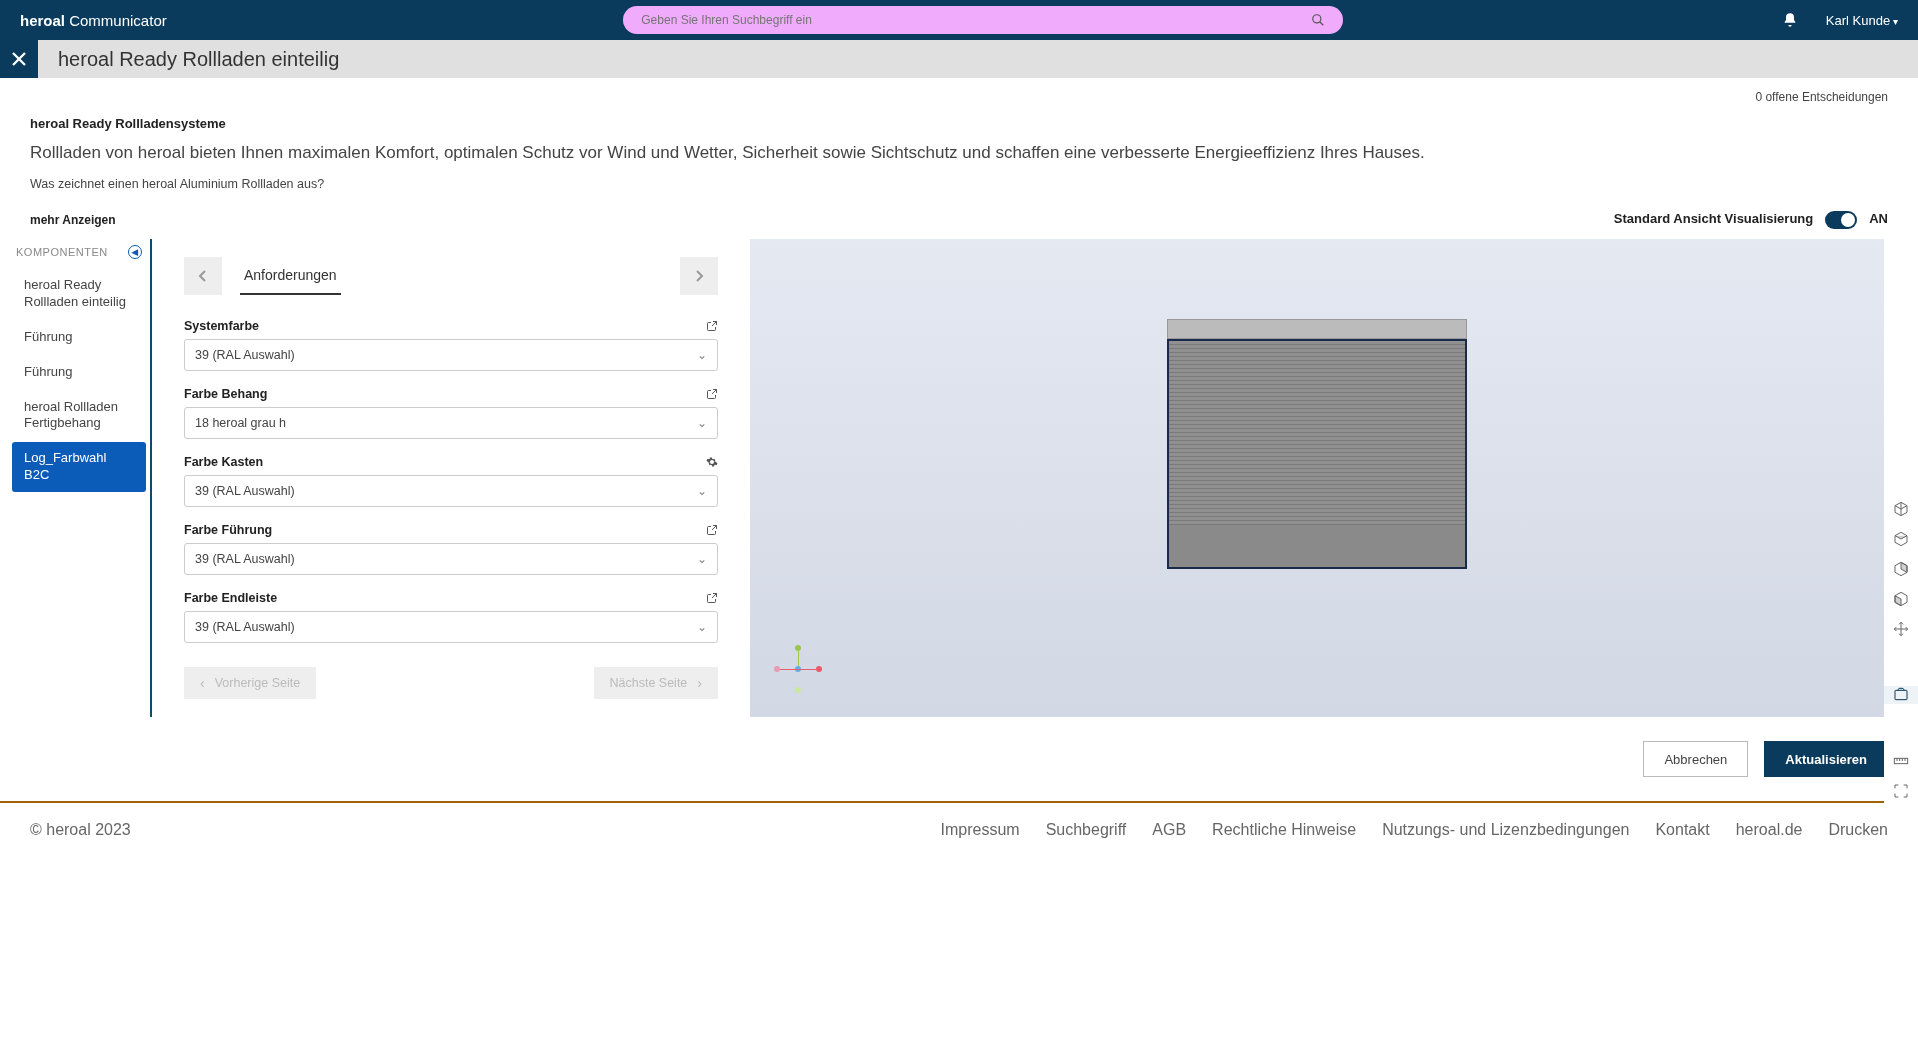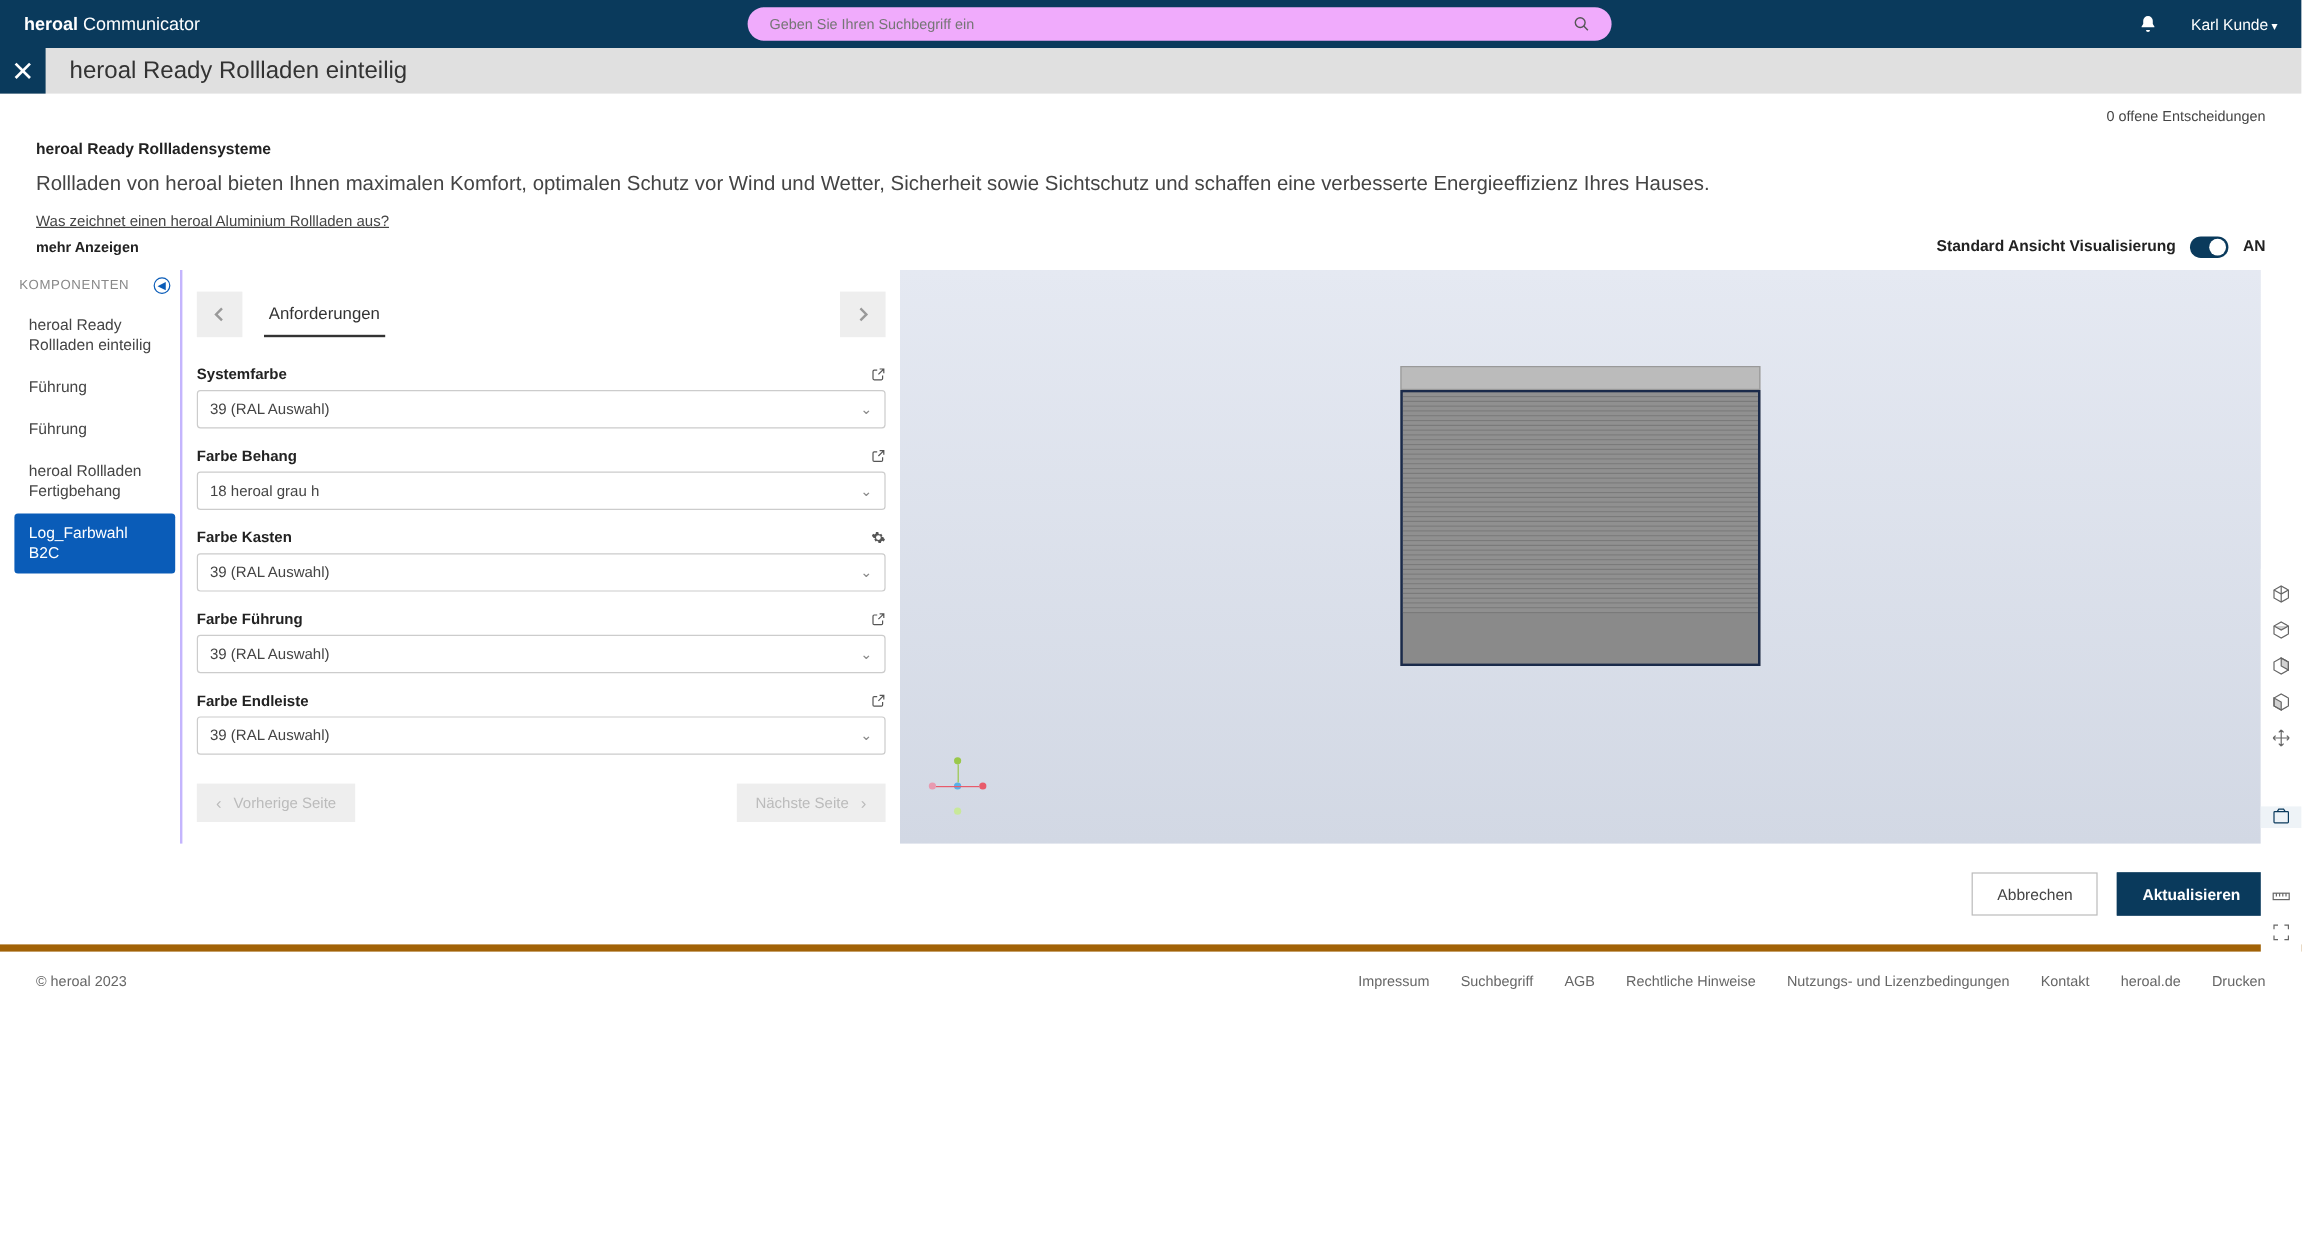--- a/index.html
+++ b/index.html
@@ -18,36 +18,36 @@
 
 .titlebar { height: 38px; background: #e0e0e0; display: flex; align-items: center; }
 .close-box { width: 38px; height: 38px; background: #0a3a5c; display: flex; align-items: center; justify-content: center; color: #fff; font-size: 20px; cursor: pointer; }
 .page-title { font-size: 20px; font-weight: 400; padding-left: 20px; color: #333; }
 
 .meta-row { padding: 12px 30px; text-align: right; font-size: 12px; color: #444; }
 
 .desc-block { padding: 0 30px 10px 30px; }
 .desc-block h3 { font-size: 13px; font-weight: 700; margin-bottom: 12px; color: #222; }
 .desc-block p { font-size: 17px; color: #444; margin-bottom: 14px; }
-.desc-block .q { font-size: 12.5px; color: #444; margin-bottom: 6px; text-decoration: underline; }
+.desc-block .q { font-size: 12.5px; color: #444; margin-bottom: 20px; }
 .show-more { font-size: 12px; font-weight: 700; color: #222; cursor: pointer; display: inline-block; }
 
 .vis-row { display: flex; align-items: flex-start; justify-content: flex-end; padding: 0 30px 10px 30px; gap: 12px; font-size: 13px; font-weight: 600; color: #222; }
 .toggle { width: 32px; height: 18px; background: #0a3a5c; border-radius: 9px; position: relative; cursor: pointer; }
 .toggle::after { content: ""; position: absolute; right: 2px; top: 2px; width: 14px; height: 14px; background: #fff; border-radius: 50%; }
 
 .workspace { display: flex; padding: 0 0 0 8px; min-height: 450px; }
 
 .sidebar { width: 142px; padding-top: 6px; }
 .side-head { display: flex; justify-content: space-between; align-items: center; font-size: 11px; letter-spacing: 0.5px; color: #888; padding: 0 8px 8px 8px; }
 .side-head .collapse { width: 14px; height: 14px; border-radius: 50%; border: 1px solid #0a5cb8; color: #0a5cb8; font-size: 9px; display: flex; align-items: center; justify-content: center; cursor: pointer; }
 .side-item { padding: 8px 12px; font-size: 13px; color: #444; cursor: pointer; border-radius: 3px; margin: 2px 4px; line-height: 1.3; }
 .side-item.active { background: #0a5cb8; color: #fff; }
 
-.config-panel { flex: 0 0 600px; border-left: 2px solid #c4b5fd; padding: 18px 12px; position: relative; }
+.config-panel { flex: 0 0 600px; border-left: 2px solid #0c4a6e; padding: 18px 32px; position: relative; }
 .tab-nav { display: flex; align-items: center; gap: 18px; margin-bottom: 24px; }
 .nav-chev { width: 38px; height: 38px; background: #eee; display: flex; align-items: center; justify-content: center; color: #888; cursor: pointer; }
 .tab-label { font-size: 14px; padding: 10px 4px; border-bottom: 2px solid #333; color: #333; }
 
 .field { margin-bottom: 16px; }
 .field-head { display: flex; justify-content: space-between; align-items: center; margin-bottom: 6px; }
 .field-label { font-size: 12.5px; font-weight: 700; color: #222; }
 .field-action { color: #555; cursor: pointer; font-size: 12px; }
 .select { width: 100%; height: 32px; border: 1px solid #ccc; border-radius: 3px; padding: 0 10px; font-size: 12.5px; color: #444; display: flex; align-items: center; justify-content: space-between; cursor: pointer; background: #fff; }
 .select::after { content: "\2304"; color: #888; font-size: 12px; }
@@ -66,21 +66,21 @@
 
 .preview-tools { position: absolute; right: 0; top: 249px; width: 34px; background: #fff; display: flex; flex-direction: column; align-items: center; gap: 12px; padding: 12px 0; color: #666; }
 .tool { width: 18px; height: 18px; cursor: pointer; display: flex; align-items: center; justify-content: center; font-size: 14px; }
 .tool.active-tool { color: #0a3a5c; background: #eef3f7; width: 34px; padding: 6px 0; }
 .tool-sep { height: 24px; }
 
 .actions { display: flex; justify-content: flex-end; gap: 16px; padding: 24px 30px; }
 .btn { height: 36px; padding: 0 20px; font-size: 13px; border: 1px solid #bbb; background: #fff; cursor: pointer; color: #444; }
 .btn-primary { background: #0a3a5c; color: #fff; border-color: #0a3a5c; font-weight: 600; }
 
-.footer { border-top: 6px solid #a16207; padding: 18px 30px; display: flex; justify-content: space-between; font-size: 12px; color: #666; }
+.footer { border-top: 2px solid #a16207; padding: 18px 30px; display: flex; justify-content: space-between; font-size: 16px; color: #666; }
 .footer-links { display: flex; gap: 26px; }
 .footer-links span { cursor: pointer; }
 
 svg { display: block; }
 </style>
 </head>
 <body>
 
 <div class="topbar">
   <div class="logo">

